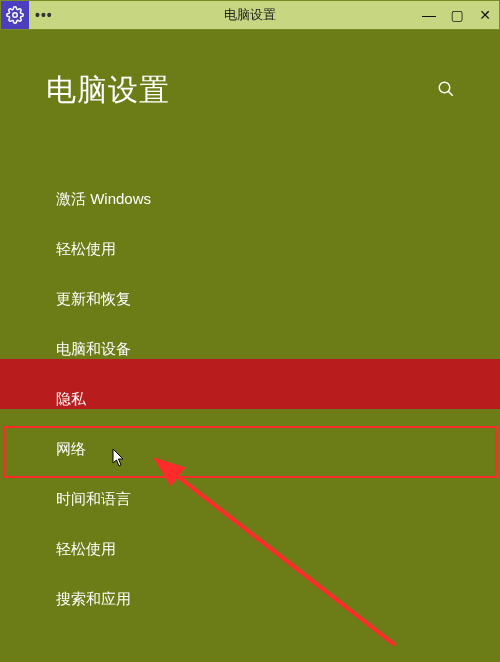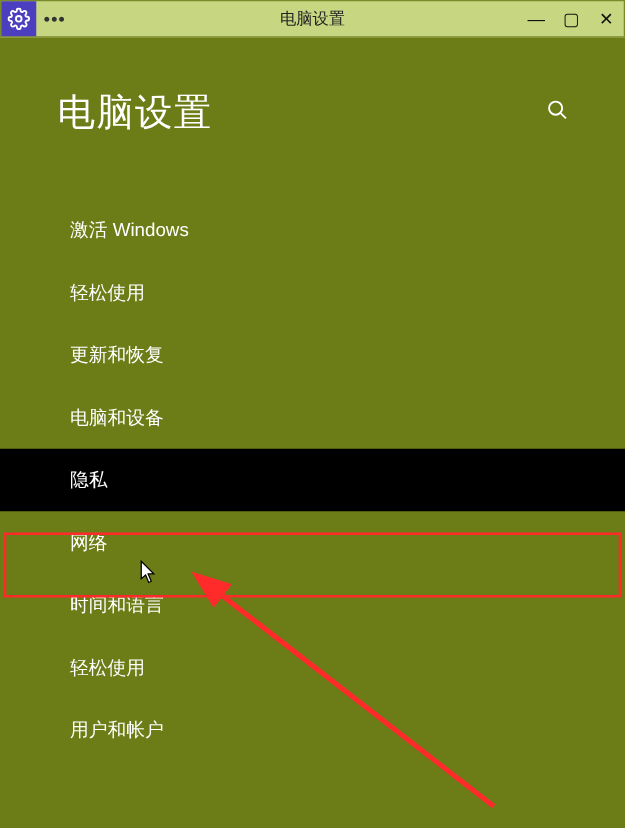--- a/index.html
+++ b/index.html
@@ -51,27 +51,27 @@
     }
     .search-btn {
       width: 36px; height: 36px; display: flex; align-items: center; justify-content: center;
       color: #fff;
     }
     .search-btn svg { width: 18px; height: 18px; }
 
     .nav { margin-top: 28px; }
     .nav-item {
       height: 50px;
-      display: flex; align-items: center;
+      display: flex; align-items: flex-end;
       color: #fff; font-size: 15px;
       padding-left: 56px;
       position: relative;
     }
     .nav-item.highlight {
-      background: #000000;
+      background: #b91c1c;
     }
     .highlight-box {
       position: absolute;
       left: 3px; right: 3px; top: 396px; height: 52px;
       border: 2px solid #ff2a2a;
       pointer-events: none;
     }
     .cursor {
       position: absolute;
       left: 112px; top: 418px;
@@ -135,21 +135,21 @@
     <div class="nav-item">
       <span>网络</span>
     </div>
     <div class="nav-item">
       <span>时间和语言</span>
     </div>
     <div class="nav-item">
       <span>轻松使用</span>
     </div>
     <div class="nav-item">
-      <span>用户和帐户</span>
+      <span>搜索和应用</span>
     </div>
   </div>
 
   <div class="highlight-box"></div>
 
   <div class="cursor">
     <svg viewBox="0 0 14 20">
       <path d="M1 1 L1 15 L4.5 12 L7 18 L9 17 L6.5 11 L11 11 Z" fill="#fff" stroke="#000" stroke-width="1"></path>
     </svg>
   </div>

